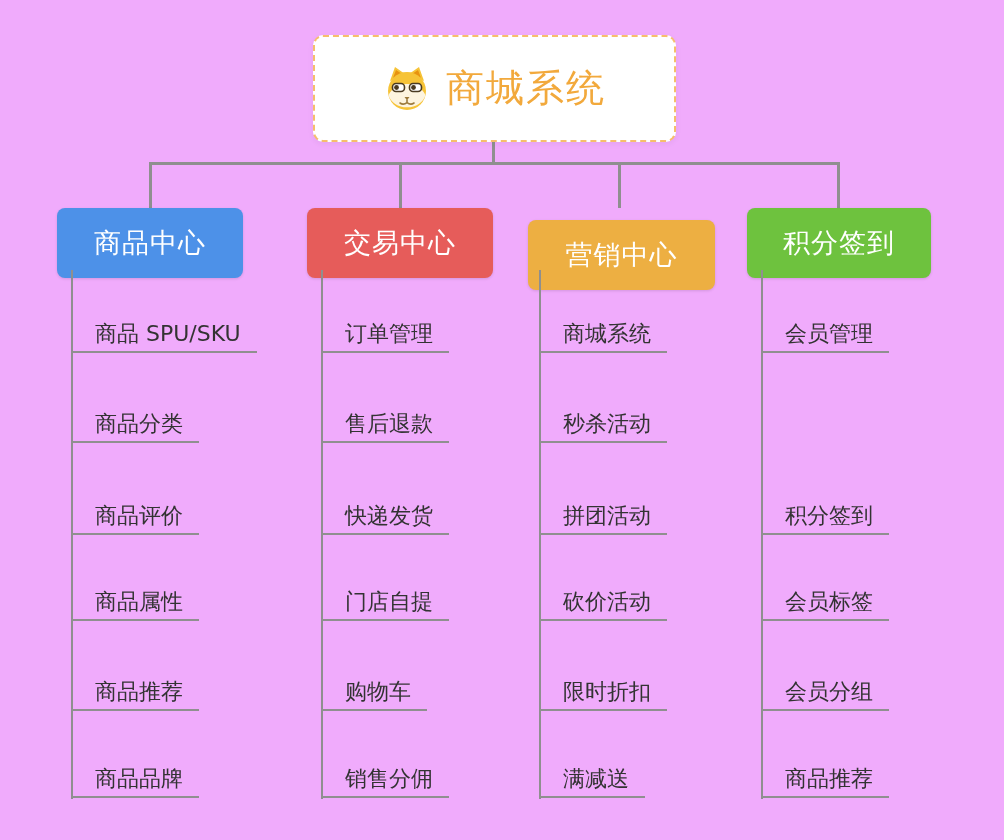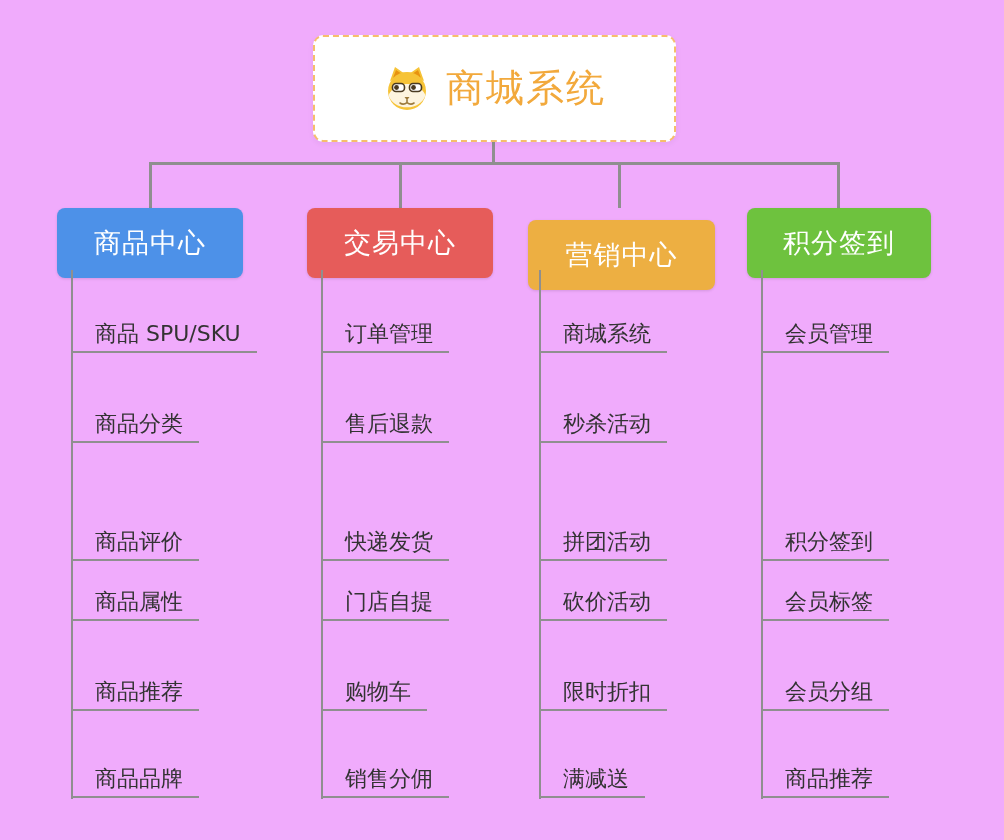--- a/index.html
+++ b/index.html
@@ -94,21 +94,21 @@
     white-space: nowrap;
     width: max-content;
     text-align: center;
   }
   .c0 { left: 72px; }
   .c1 { left: 322px; }
   .c2 { left: 540px; }
   .c3 { left: 762px; }
   .r0 { top: 312px; }
   .r1 { top: 402px; }
-  .r2 { top: 520px; }
+  .r2 { top: 494px; }
   .r3 { top: 580px; }
   .r4 { top: 670px; }
   .r5 { top: 757px; }
 </style>
 </head>
 <body>
 
 <div class="canvas">
 
   <div class="line stub"></div>

